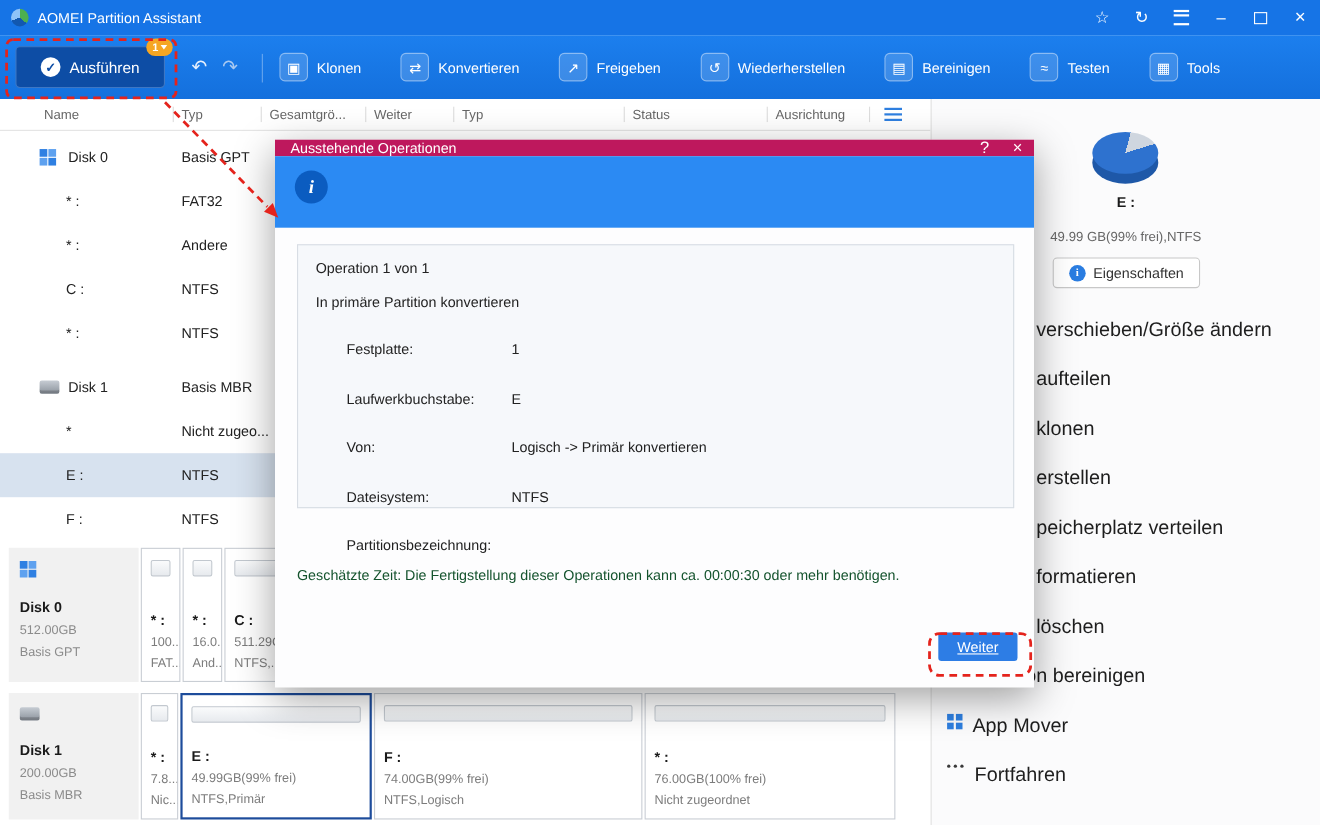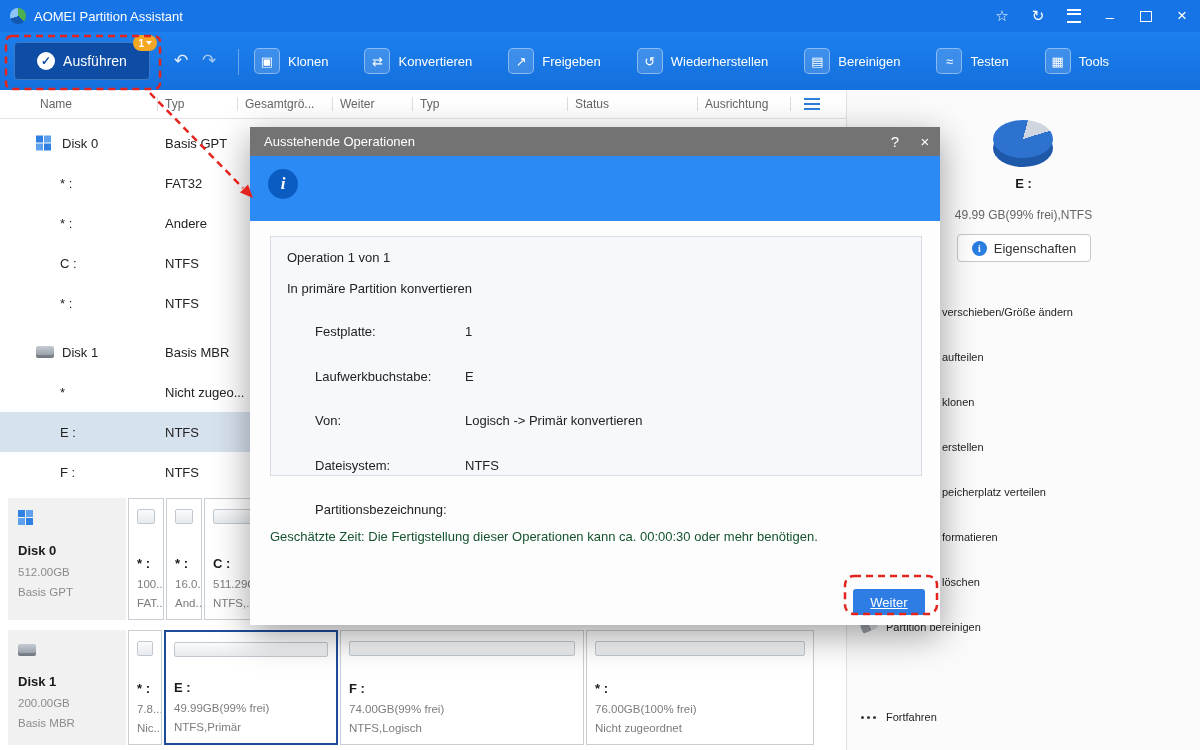--- a/index.html
+++ b/index.html
@@ -89,40 +89,40 @@
            background:conic-gradient(from 15deg,#cfd6df 0 58deg,#2e72cf 58deg 360deg);}
   .vol-label{position:absolute;left:0;top:86px;width:100%;text-align:center;font-size:13px;
              font-weight:bold;color:#1a1a1a;}
   .vol-info{position:absolute;left:0;top:118px;width:100%;text-align:center;font-size:12px;color:#666;}
   .prop-btn{position:absolute;left:110px;top:144px;width:134px;height:28px;background:#fff;
             border:1px solid #c8c8c8;border-radius:4px;display:flex;align-items:center;justify-content:center;
             gap:7px;font-size:13px;color:#333;font-family:"Liberation Sans",sans-serif;cursor:pointer;}
   .info-dot{width:15px;height:15px;border-radius:50%;background:#2a7de1;color:#fff;font-size:10px;
             font-weight:bold;display:flex;align-items:center;justify-content:center;
             font-family:"Liberation Serif",serif;}
-  .mitem{position:absolute;left:0;right:0;height:45px;display:flex;align-items:center;
-         font-size:11px;color:#1e1e1e;cursor:pointer;}
+  .mitem{position:absolute;left:0;right:0;height:45px;display:flex;
+         font-size:18px;color:#1e1e1e;cursor:pointer;}
   .mitem .mlabel{white-space:nowrap;}
   .mitem.occl .mlabel{padding-left:95px;}
   .mico{margin-left:14px;margin-right:9px;width:16px;display:inline-block;flex:none;}
   .ic-eraser{height:9px;border-radius:2px;transform:rotate(-22deg);
              background:linear-gradient(90deg,#9aa0a8 0 55%,#d7dbe0 55% 100%);}
   .ic-grid{height:14px;width:14px;
      background:linear-gradient(#2e7fe0,#2e7fe0) 0 0/6px 6px no-repeat,
                 linear-gradient(#2e7fe0,#2e7fe0) 8px 0/6px 6px no-repeat,
                 linear-gradient(#2e7fe0,#2e7fe0) 0 8px/6px 6px no-repeat,
                 linear-gradient(#2e7fe0,#2e7fe0) 8px 8px/6px 6px no-repeat;}
   .ic-dots{height:4px;position:relative;top:1px;}
   .ic-dots::before{content:"";position:absolute;left:0;top:0;width:3px;height:3px;border-radius:50%;
                    background:#3a3a3a;box-shadow:6px 0 0 #3a3a3a,12px 0 0 #3a3a3a;}
 
   
   .dialog{position:absolute;left:250px;top:127px;width:690px;height:498px;background:#fdfdfe;
           box-shadow:0 10px 34px rgba(0,0,0,.38);z-index:50;display:flex;flex-direction:column;}
-  .dlg-title{height:29px;background:#737373;color:#fff;font-size:13px;display:flex;
+  .dlg-title{height:15px;background:#be185d;color:#fff;font-size:13px;display:flex;
              align-items:center;padding-left:14px;flex:none;}
   .dlg-title-text{flex:1;}
   .dlg-help,.dlg-close{width:30px;height:30px;display:flex;align-items:center;justify-content:center;
              font-size:15px;cursor:pointer;}
   .dlg-banner{height:56px;background:#2b8af3;color:#fff;display:flex;align-items:flex-start;
               padding:9px 16px 0 18px;gap:15px;flex:none;box-sizing:content-box;}
   .info-ico{width:30px;height:30px;border-radius:50%;background:#0b5cc0;color:#fff;flex:none;
             font-size:17px;font-weight:bold;font-style:italic;display:flex;align-items:center;
             justify-content:center;font-family:"Liberation Serif",serif;margin-top:4px;}
   .banner-text{font-size:13px;line-height:19px;width:615px;margin-top:3px;}
@@ -356,20 +356,24 @@
     </div>
     <div class="mitem occl" style="top:424px">
       <span class="mlabel">formatieren</span>
     </div>
     <div class="mitem occl" style="top:469px">
       <span class="mlabel">löschen</span>
     </div>
     <div class="mitem" style="top:514px">
       <span class="mico ic-eraser"></span>
       <span class="mlabel">Partition bereinigen</span>
+    </div>
+    <div class="mitem" style="top:559px">
+      <span class="mico ic-grid"></span>
+      <span class="mlabel">App Mover</span>
     </div>
     <div class="mitem" style="top:604px">
       <span class="mico ic-dots"></span>
       <span class="mlabel">Fortfahren</span>
     </div>
   </div>
 
   <div class="dialog">
     <div class="dlg-title">
       <span class="dlg-title-text">Ausstehende Operationen</span>

